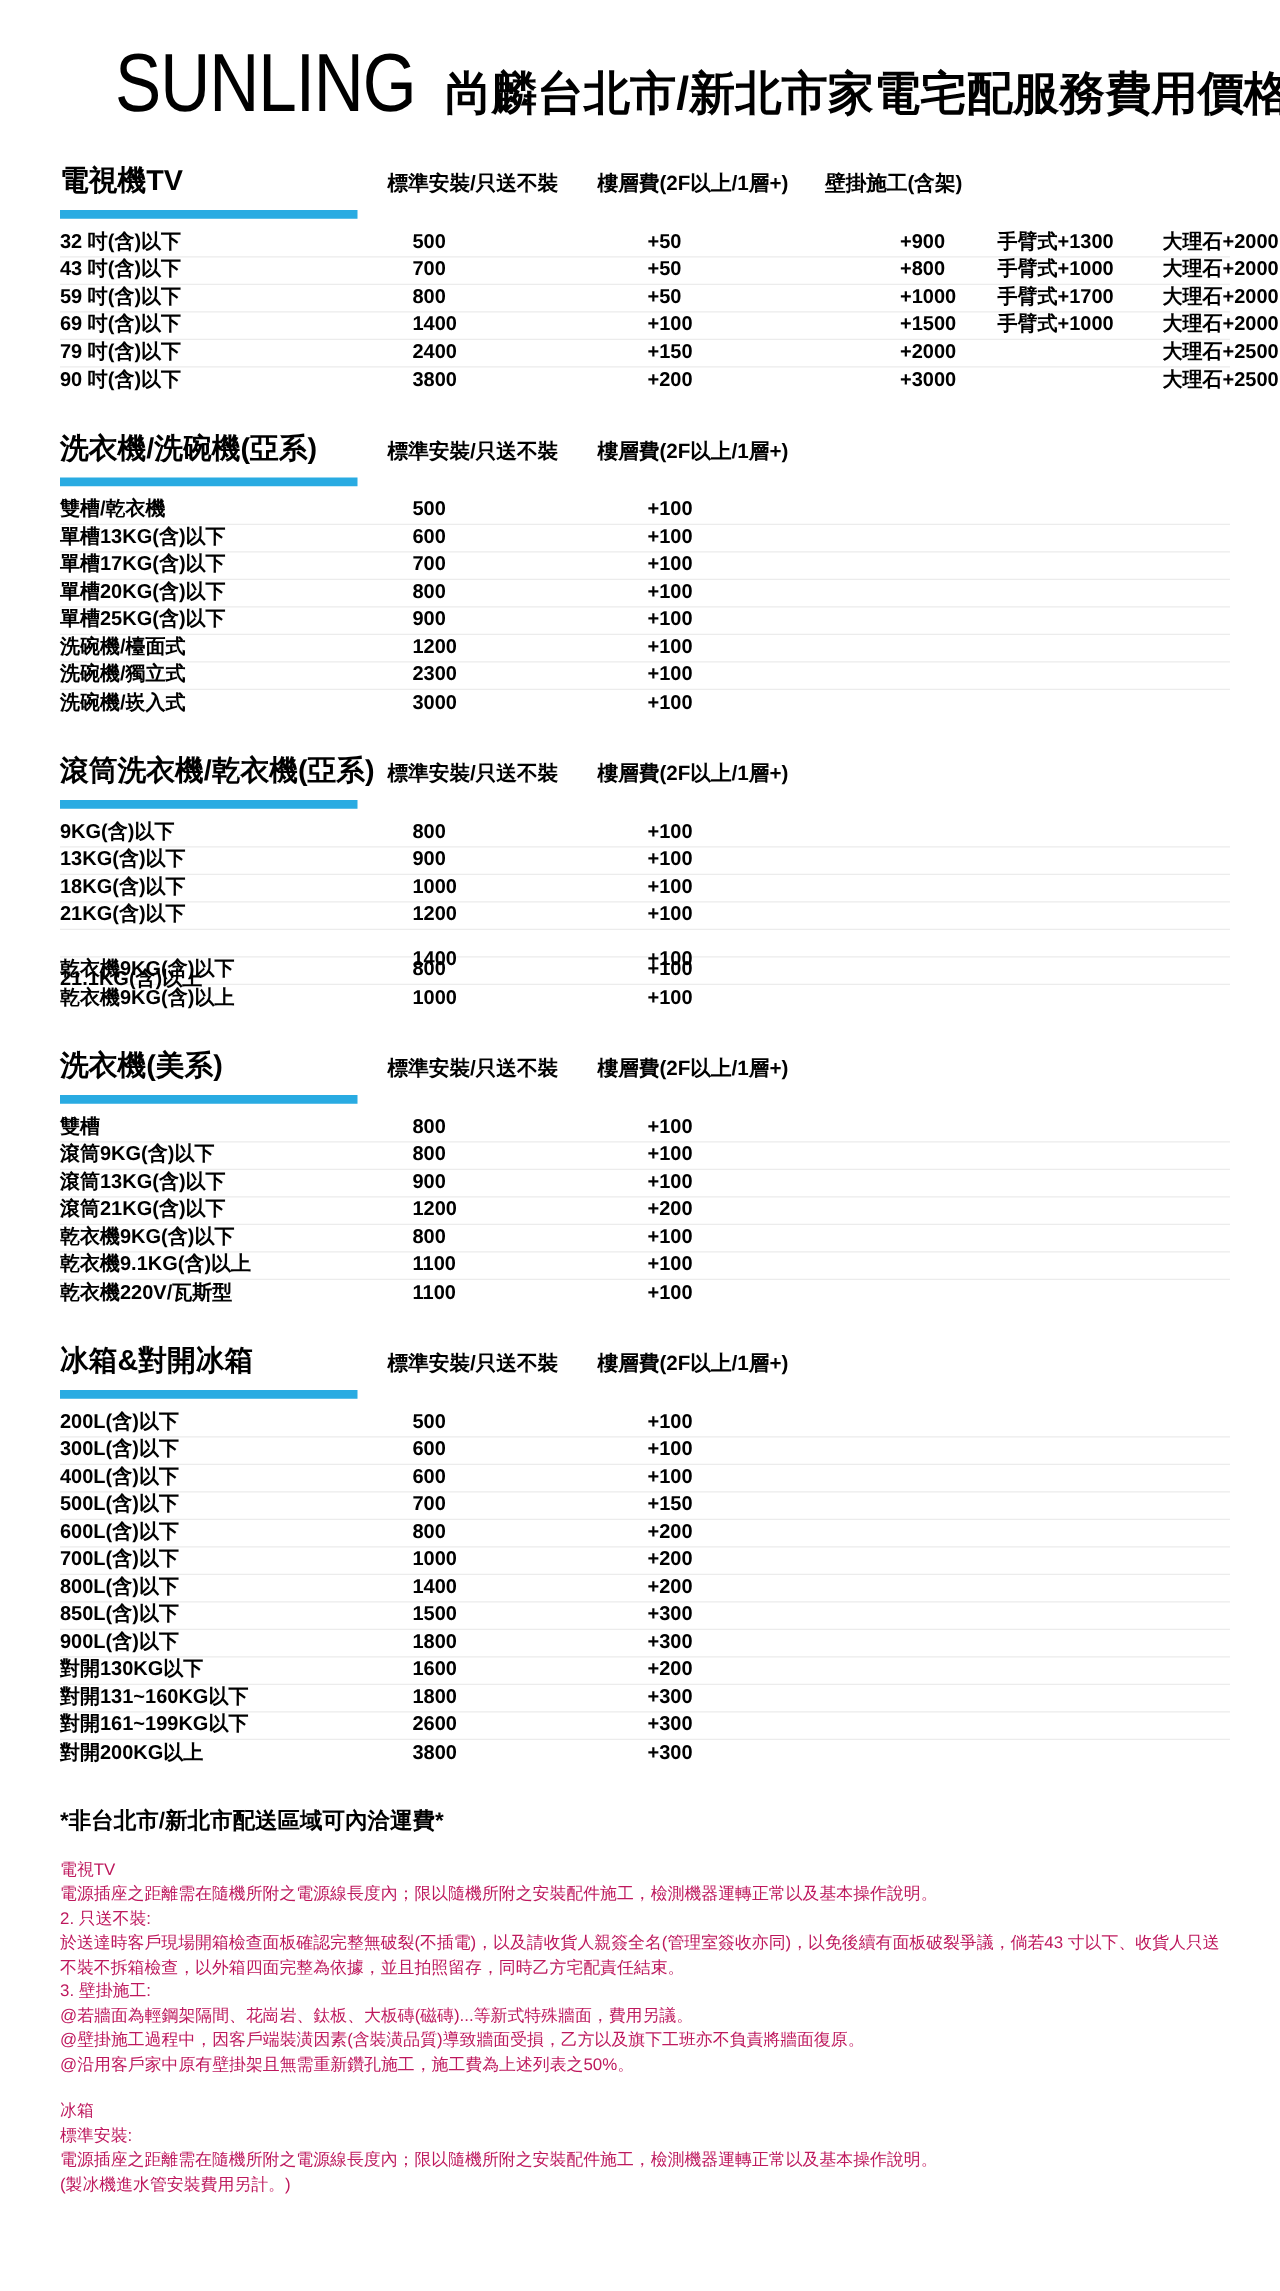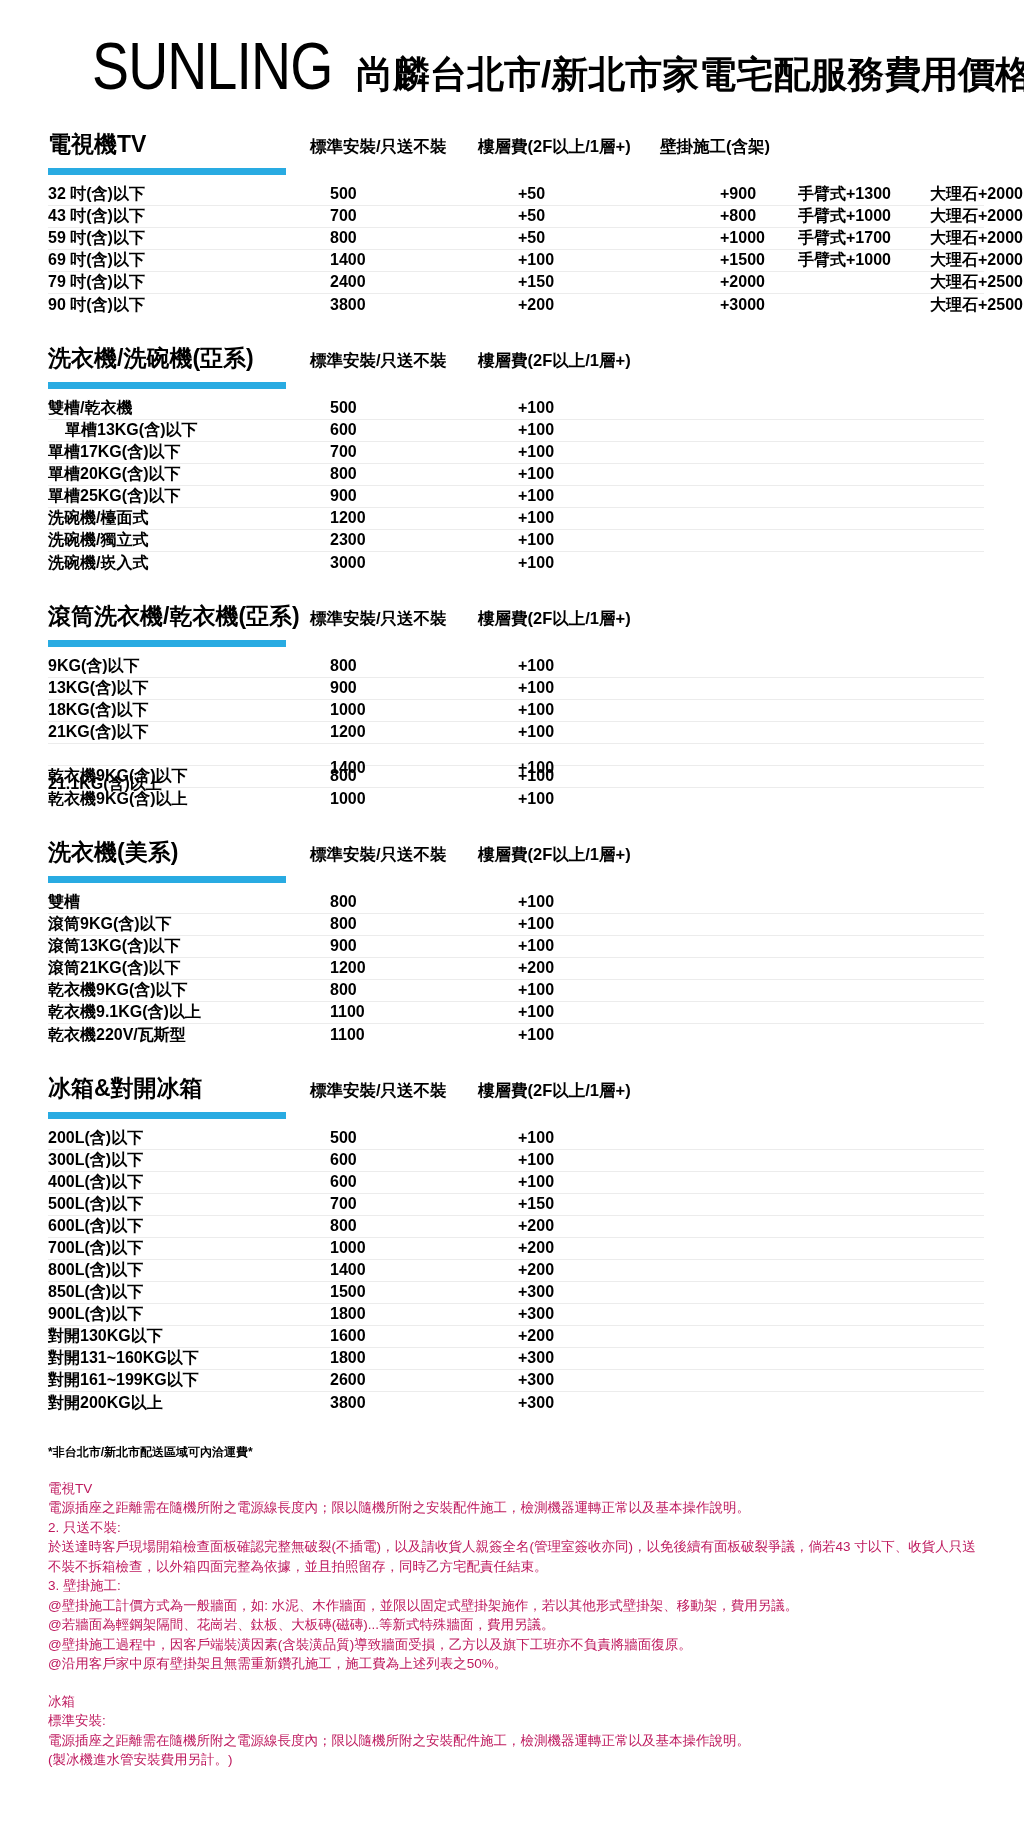--- a/index.html
+++ b/index.html
@@ -28,21 +28,21 @@
   .section-head { align-items:baseline; }
   .section-title { font-size:23px; font-weight:700; color:#000; white-space:nowrap; }
   .col-head { font-size:16.5px; font-weight:700; color:#000; white-space:nowrap; }
   .underline { width:238px; height:7px; margin:8px 0 9px 0; background:#29abe2; }
 
   .price-row { height:22px; align-items:center; border-bottom:1px solid #ececec;gap:20px; }
   .price-row:last-child { border-bottom:none; }
   .cell { font-size:16px; font-weight:700; color:#000; white-space:nowrap; line-height:1; }
 
   
-  .notice { margin-top:30px; font-size:12px; font-weight:700; color:#000; }
+  .notice { margin-top:30px; font-size:18px; font-weight:700; color:#000; }
   .notes { margin-top:18px; }
   .note-line { font-size:13.5px; line-height:19.5px; color:#be185d; max-width:936px; }
   .note-line.gap-before { margin-top:18px; }
 </style>
 </head>
 <body>
 
 <div class="page">
 
   <header class="masthead">
@@ -120,21 +120,21 @@
           <div class="col-head" style="grid-column: 3;">樓層費(2F以上/1層+)</div>
         </div>
     <div class="underline" style="background: rgb(41, 171, 226);"></div>
     <div class="rows">
           <div class="price-row grid">
             <div class="cell cell-item" style="grid-column: 1;">雙槽/乾衣機</div>
             <div class="cell cell-install" style="grid-column: 2;">500</div>
             <div class="cell cell-floor" style="grid-column: 3;">+100</div>
           </div>
           <div class="price-row grid">
-            <div class="cell cell-item" style="grid-column: 1; margin-left: 17px;">單槽13KG(含)以下</div>
+            <div class="cell cell-item" style="grid-column: 1;">單槽13KG(含)以下</div>
             <div class="cell cell-install" style="grid-column: 2;">600</div>
             <div class="cell cell-floor" style="grid-column: 3;">+100</div>
           </div>
           <div class="price-row grid">
             <div class="cell cell-item" style="grid-column: 1;">單槽17KG(含)以下</div>
             <div class="cell cell-install" style="grid-column: 2;">700</div>
             <div class="cell cell-floor" style="grid-column: 3;">+100</div>
           </div>
           <div class="price-row grid">
             <div class="cell cell-item" style="grid-column: 1;">單槽20KG(含)以下</div>
@@ -334,21 +334,20 @@
 </main>
 
   <div class="notice">*非台北市/新北市配送區域可內洽運費*</div>
 
   <section class="notes" id="notes-root">
       <p class="note-line">電視TV</p>
       <p class="note-line">電源插座之距離需在隨機所附之電源線長度內；限以隨機所附之安裝配件施工，檢測機器運轉正常以及基本操作說明。</p>
       <p class="note-line">2. 只送不裝:</p>
       <p class="note-line">於送達時客戶現場開箱檢查面板確認完整無破裂(不插電)，以及請收貨人親簽全名(管理室簽收亦同)，以免後續有面板破裂爭議，倘若43 寸以下、收貨人只送不裝不拆箱檢查，以外箱四面完整為依據，並且拍照留存，同時乙方宅配責任結束。</p>
       <p class="note-line">3. 壁掛施工:</p>
-      <p class="note-line">@壁掛施工計價方式為一般牆面，如: 水泥、木作牆面，並限以固定式壁掛架施作，若以其他形式壁掛架、移動架，費用另議。</p>
       <p class="note-line">@若牆面為輕鋼架隔間、花崗岩、鈦板、大板磚(磁磚)...等新式特殊牆面，費用另議。</p>
       <p class="note-line">@壁掛施工過程中，因客戶端裝潢因素(含裝潢品質)導致牆面受損，乙方以及旗下工班亦不負責將牆面復原。</p>
       <p class="note-line">@沿用客戶家中原有壁掛架且無需重新鑽孔施工，施工費為上述列表之50%。</p>
       <p class="note-line gap-before">冰箱</p>
       <p class="note-line">標準安裝:</p>
       <p class="note-line">電源插座之距離需在隨機所附之電源線長度內；限以隨機所附之安裝配件施工，檢測機器運轉正常以及基本操作說明。</p>
       <p class="note-line">(製冰機進水管安裝費用另計。)</p>
     </section>
 
 </div>

